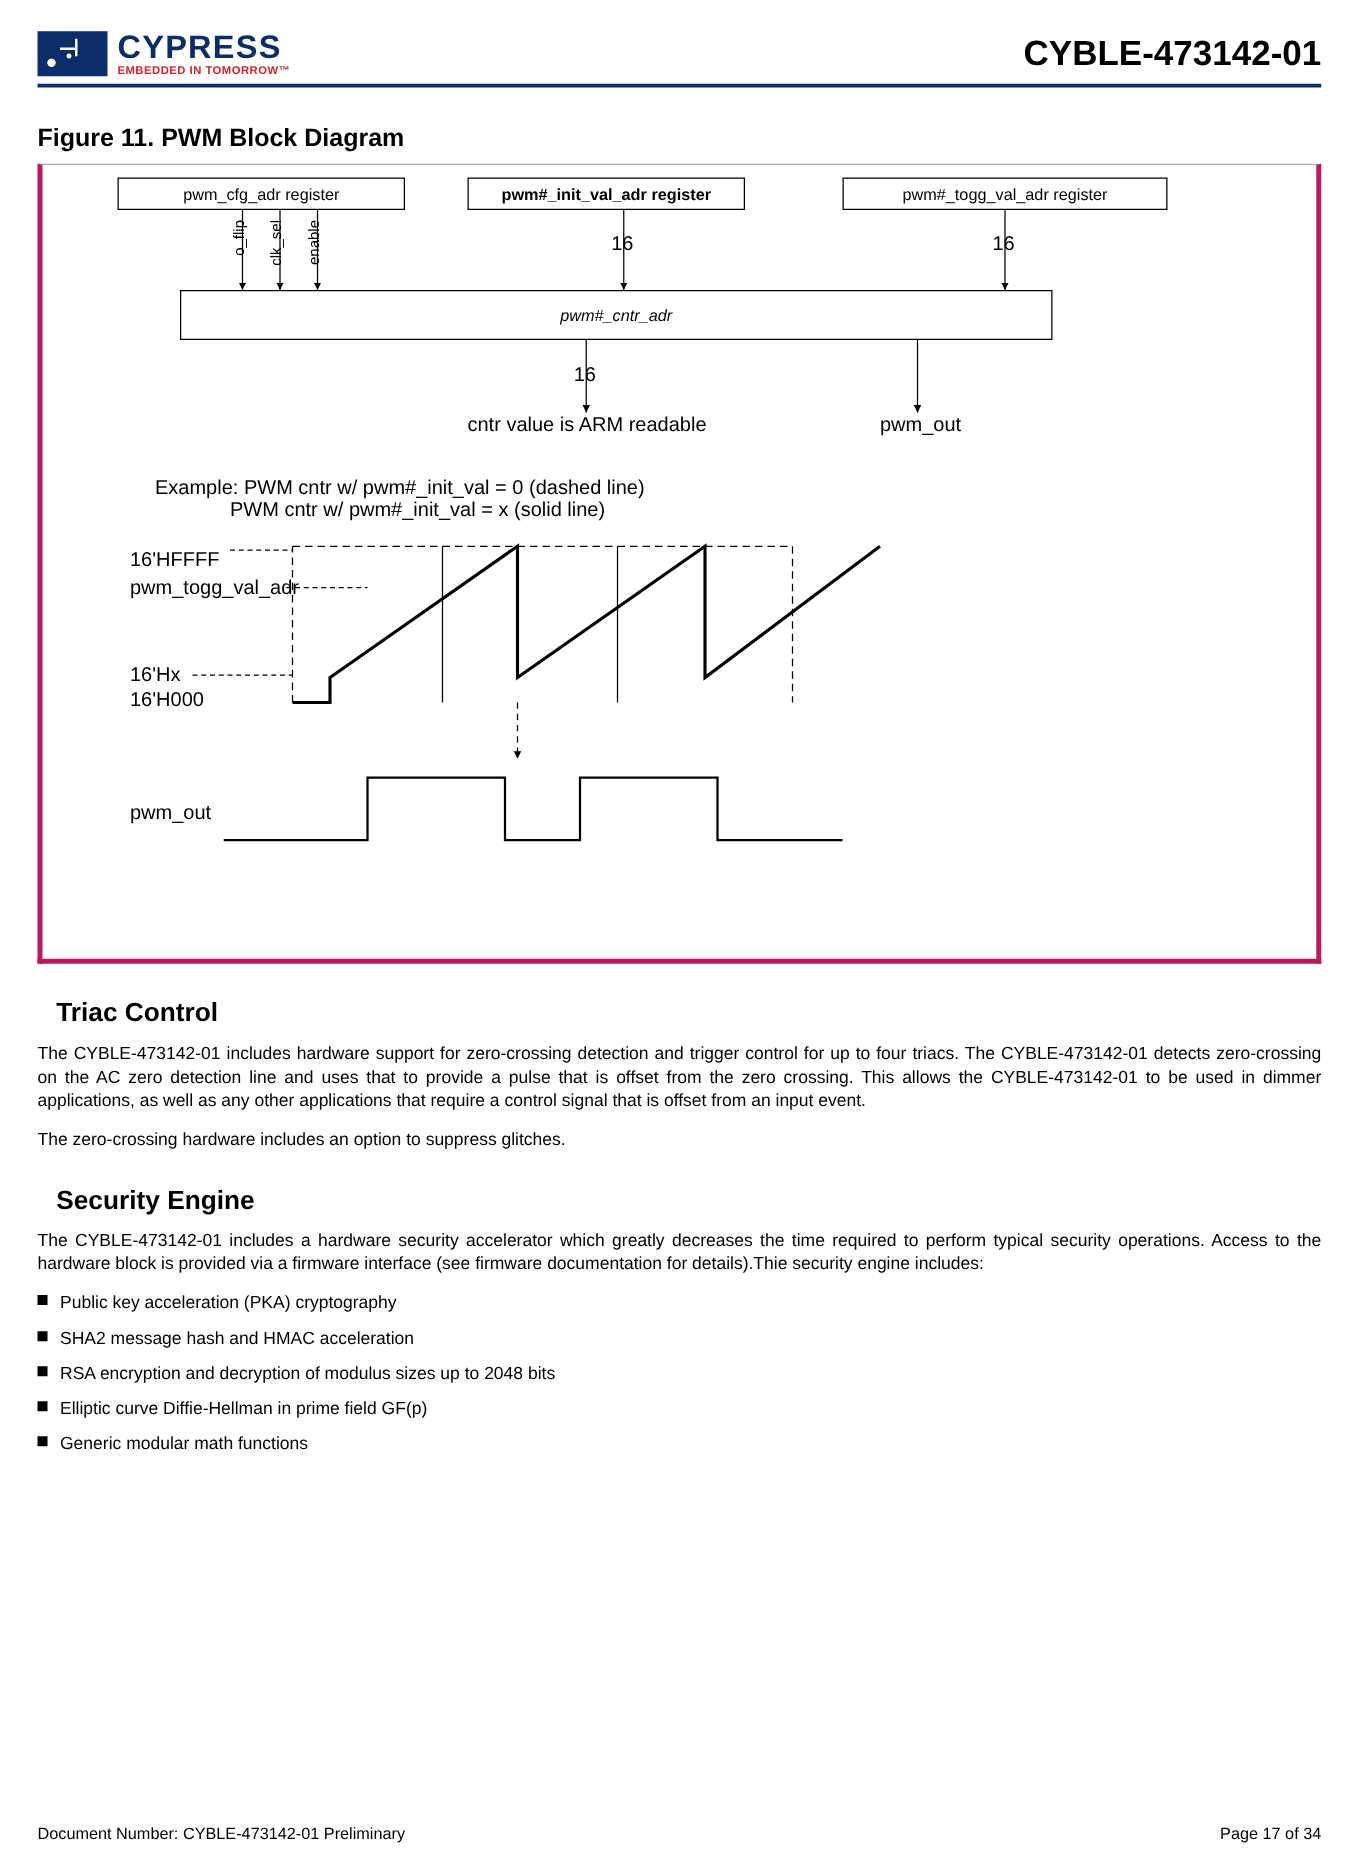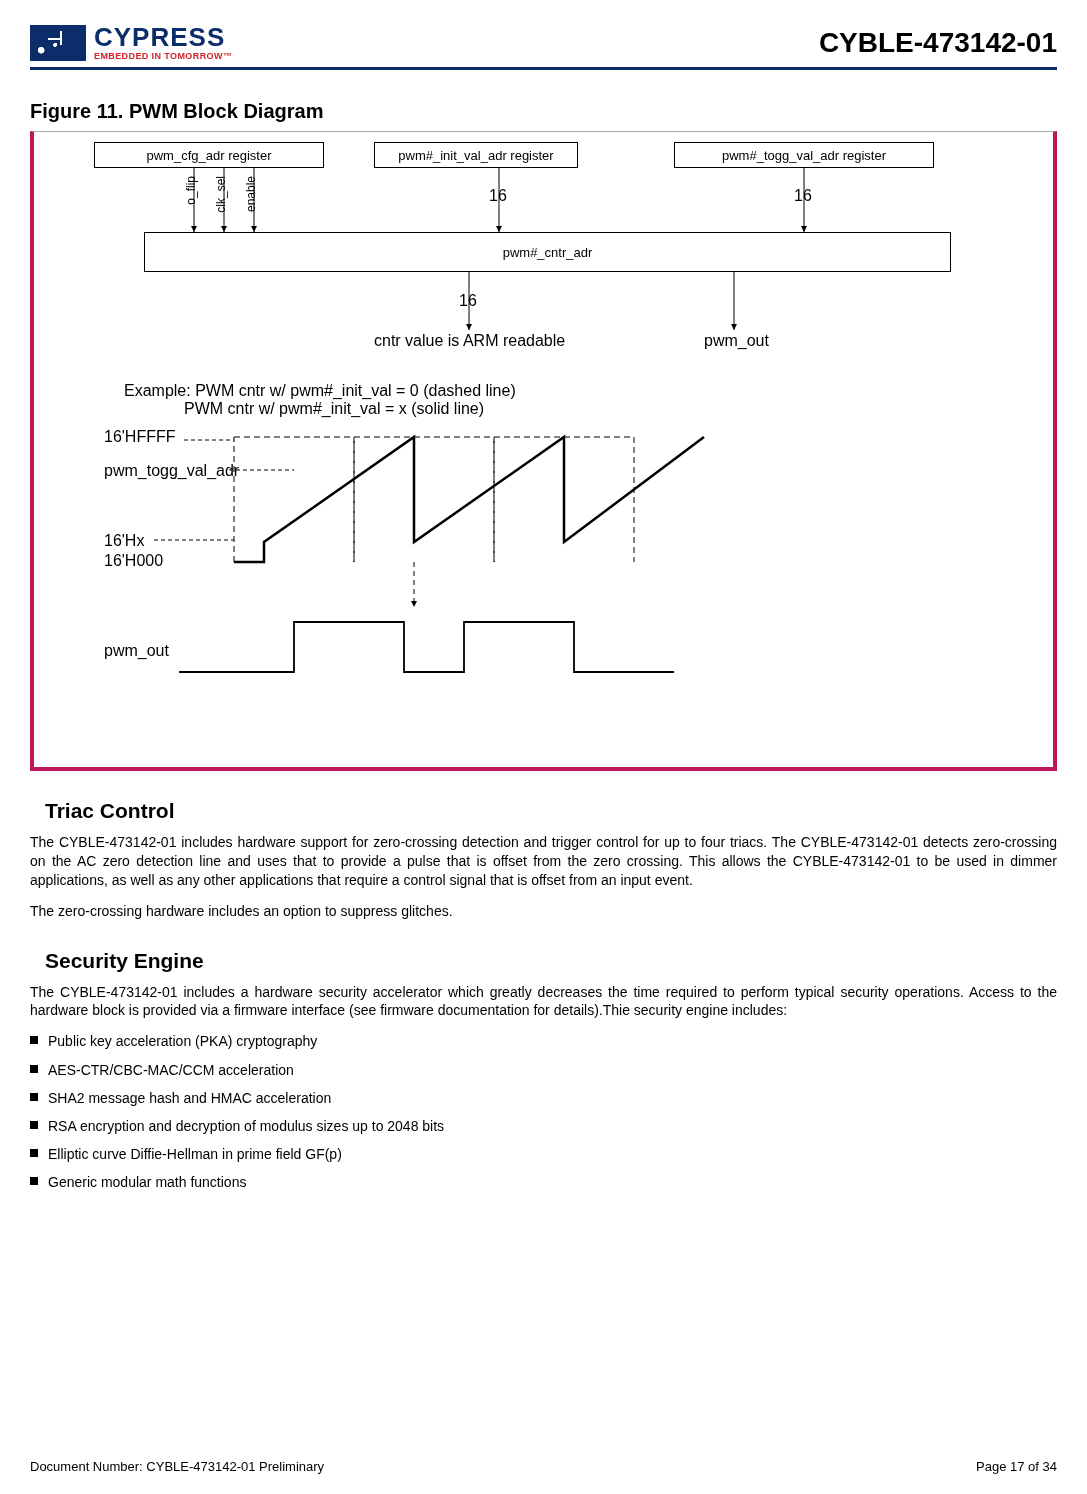--- a/index.html
+++ b/index.html
@@ -46,40 +46,40 @@
     <div class="part-number">CYBLE-473142-01</div>
   </div>
   <div class="hr"></div>
 
   <div class="content">
     <div class="fig-title">Figure 11.  PWM Block Diagram</div>
 
     <div class="diagram">
 
       <div class="reg-box" style="left:60px; top:10px; width:230px; height:26px;">pwm_cfg_adr register</div>
-      <div class="reg-box" style="left:340px; top:10px; width:204px; height:26px;">pwm#_init_val_adr register</div>
+      <div class="reg-box" style="left:340px; top:10px; width:222px; height:26px;font-weight:bold;">pwm#_init_val_adr register</div>
       <div class="reg-box" style="left:640px; top:10px; width:260px; height:26px;">pwm#_togg_val_adr register</div>
 
       <div class="vlabel" style="left:150px; top:44px;">o_flip</div>
       <div class="vlabel" style="left:180px; top:44px;">clk_sel</div>
       <div class="vlabel" style="left:210px; top:44px;">enable</div>
 
       <div class="d-text" style="left:455px; top:55px;">16</div>
       <div class="d-text" style="left:760px; top:55px;">16</div>
 
-      <div class="reg-box" style="left:110px; top:100px; width:807px; height:40px;">pwm#_cntr_adr</div>
+      <div class="reg-box" style="left:110px; top:100px; width:698px; height:40px;font-style:italic;">pwm#_cntr_adr</div>
 
       <div class="d-text" style="left:425px; top:160px;">16</div>
       <div class="d-text" style="left:340px; top:200px;">cntr value is ARM readable</div>
       <div class="d-text" style="left:670px; top:200px;">pwm_out</div>
 
       <div class="d-text" style="left:90px; top:250px;">Example: PWM cntr w/ pwm#_init_val = 0 (dashed line)</div>
       <div class="d-text" style="left:150px; top:268px;text-align:right;">PWM cntr w/ pwm#_init_val = x (solid line)</div>
 
-      <div class="d-text" style="left:70px; top:296px;">16'HFFFF</div>
+      <div class="d-text" style="left:70px; top:308px;">16'HFFFF</div>
       <div class="d-text" style="left:70px; top:330px;">pwm_togg_val_adr</div>
       <div class="d-text" style="left:70px; top:400px;">16'Hx</div>
       <div class="d-text" style="left:70px; top:420px;">16'H000</div>
       <div class="d-text" style="left:70px; top:510px;">pwm_out</div>
 
       <svg style="position:absolute; left:0; top:0; width:100%; height:100%;">
         <defs>
           <marker id="ah" markerWidth="8" markerHeight="8" refX="6" refY="3" orient="auto">
             <path d="M0,0 L6,3 L0,6 Z" fill="#000"></path>
           </marker>
@@ -108,21 +108,20 @@
     </div>
 
     <h2 class="section">Triac Control</h2>
     <p class="body">The CYBLE-473142-01 includes hardware support for zero-crossing detection and trigger control for up to four triacs. The CYBLE-473142-01 detects zero-crossing on the AC zero detection line and uses that to provide a pulse that is offset from the zero crossing. This allows the CYBLE-473142-01 to be used in dimmer applications, as well as any other applications that require a control signal that is offset from an input event.</p>
     <p class="body">The zero-crossing hardware includes an option to suppress glitches.</p>
 
     <h2 class="section">Security Engine</h2>
     <p class="body">The CYBLE-473142-01 includes a hardware security accelerator which greatly decreases the time required to perform typical security operations. Access to the hardware block is provided via a firmware interface (see firmware documentation for details).Thie security engine includes:</p>
     <ul class="sq">
       <li>Public key acceleration (PKA) cryptography</li>
-      <li>AES-CTR/CBC-MAC/CCM acceleration</li>
       <li>SHA2 message hash and HMAC acceleration</li>
       <li>RSA encryption and decryption of modulus sizes up to 2048 bits</li>
       <li>Elliptic curve Diffie-Hellman in prime field GF(p)</li>
       <li>Generic modular math functions</li>
     </ul>
   </div>
 
   <div class="footer">
     <span>Document Number: CYBLE-473142-01 Preliminary</span>
     <span>Page 17 of 34</span>

